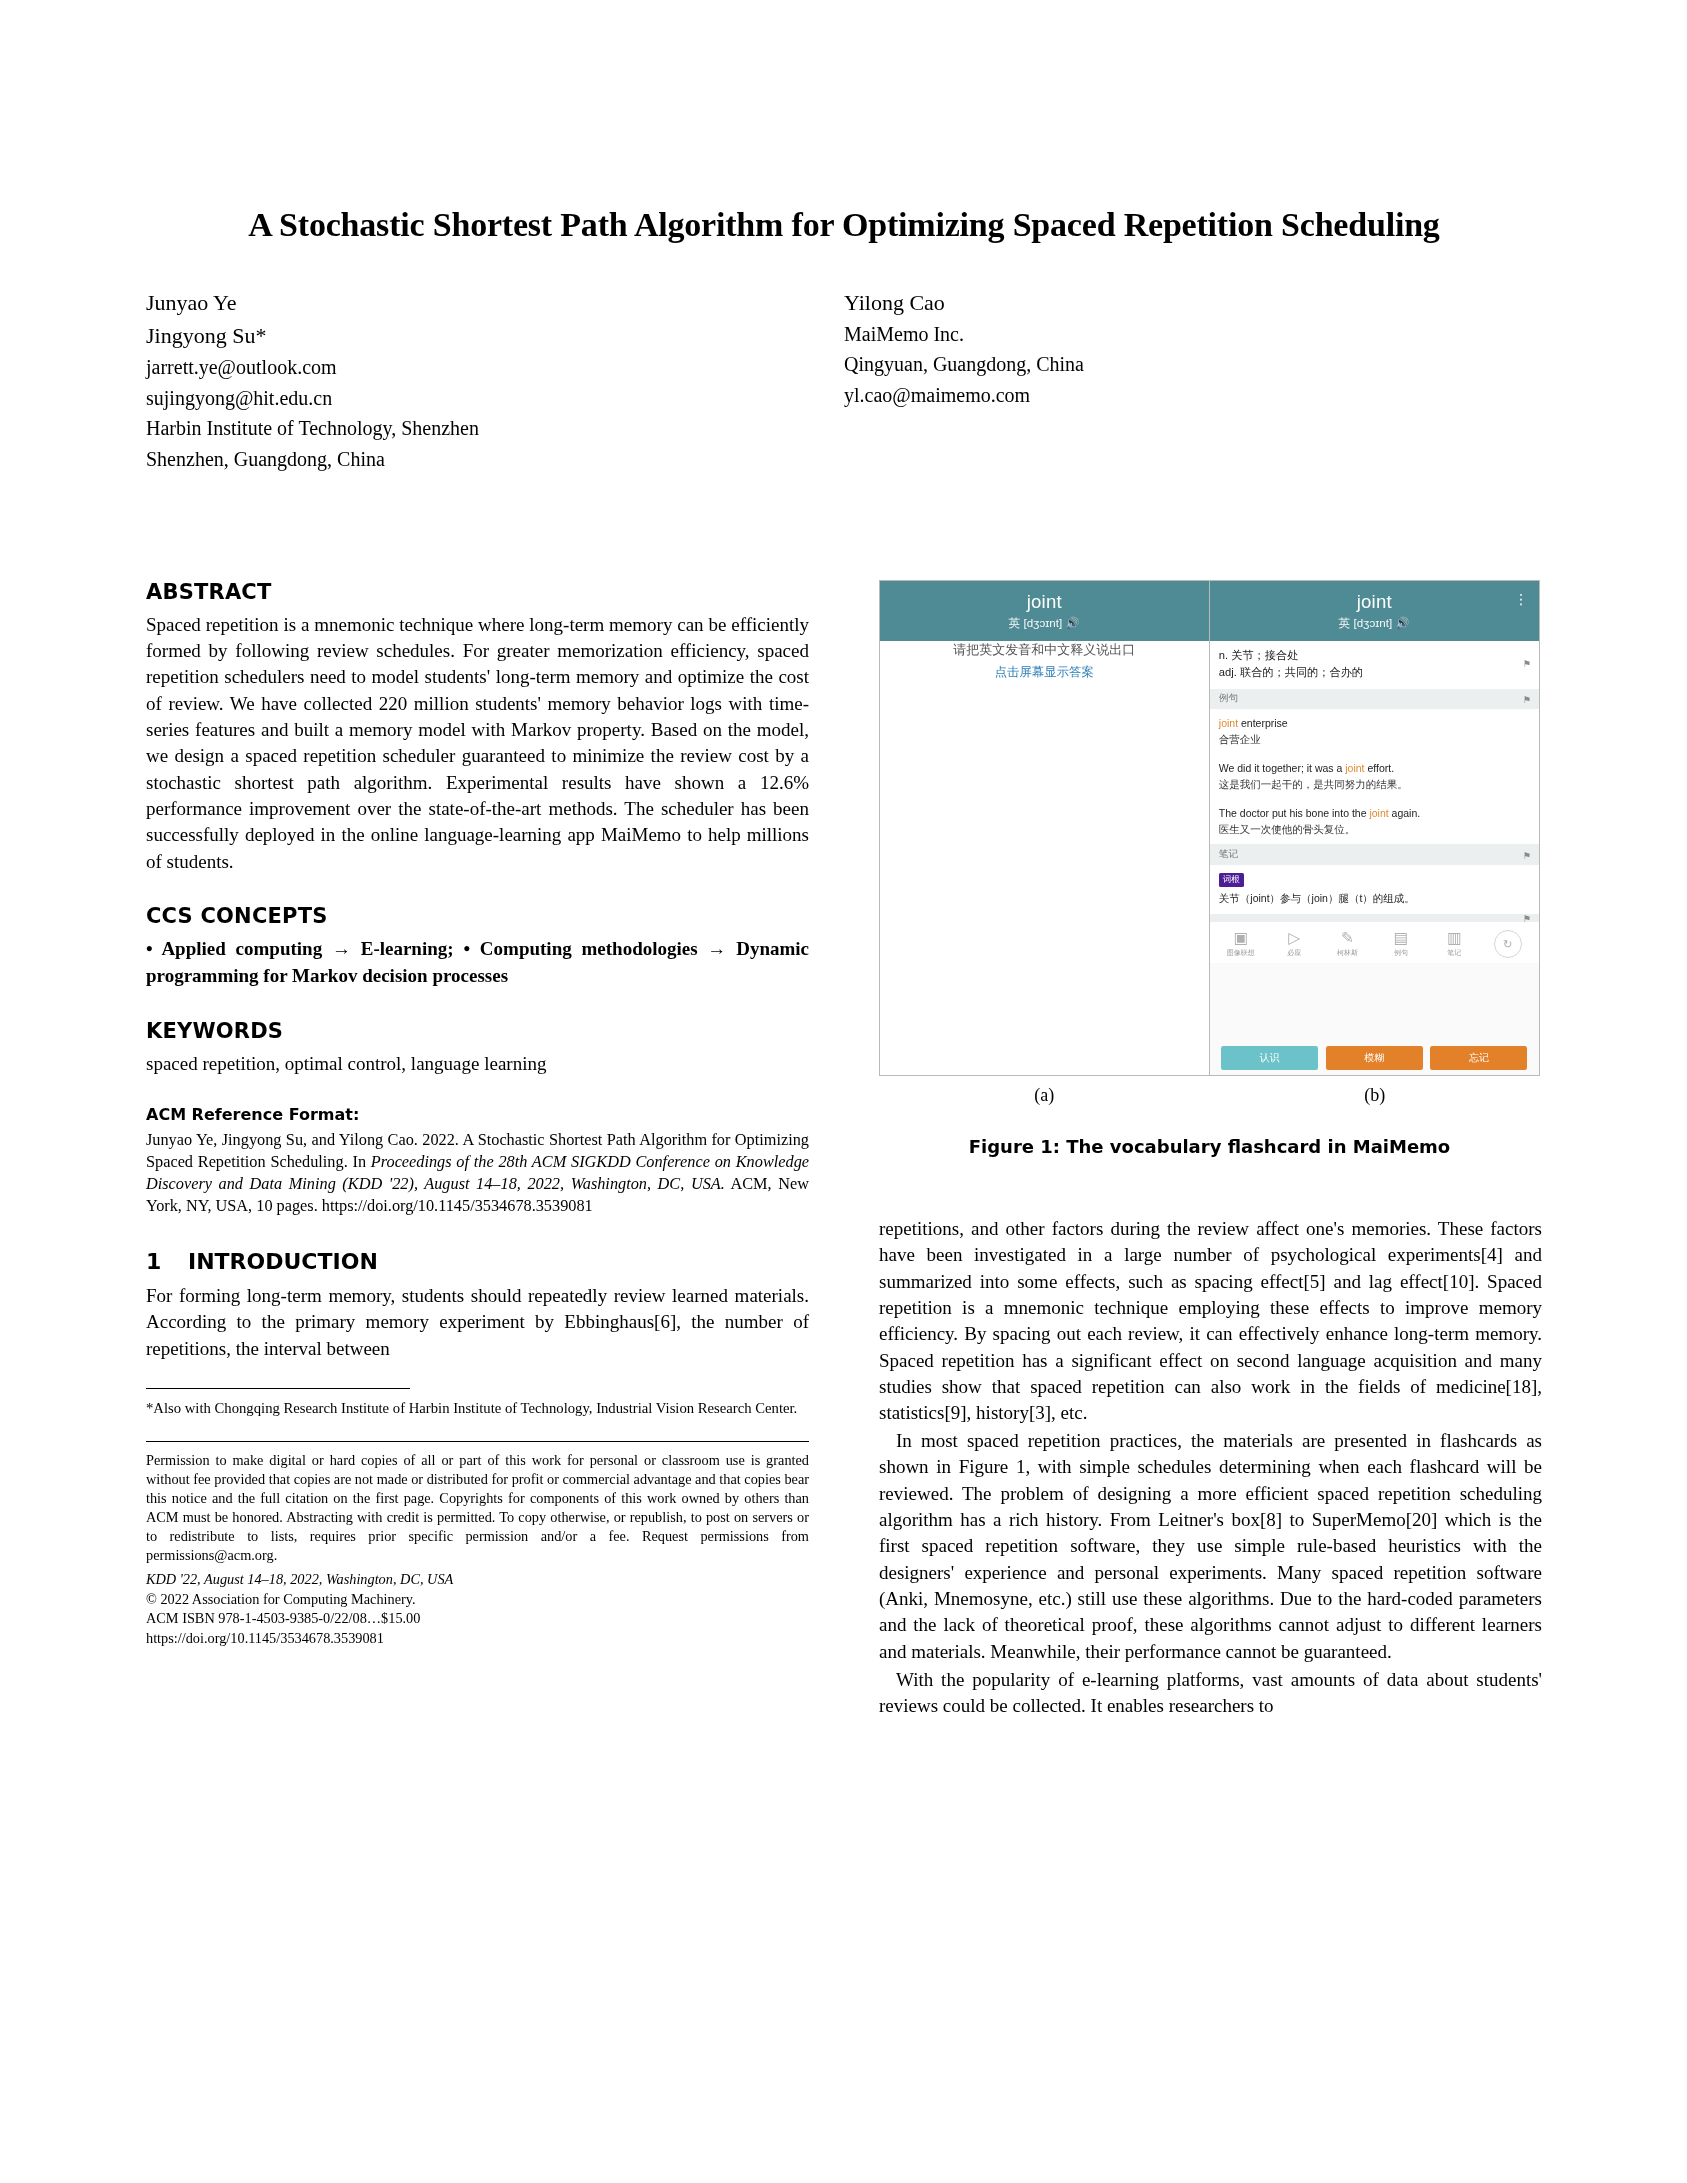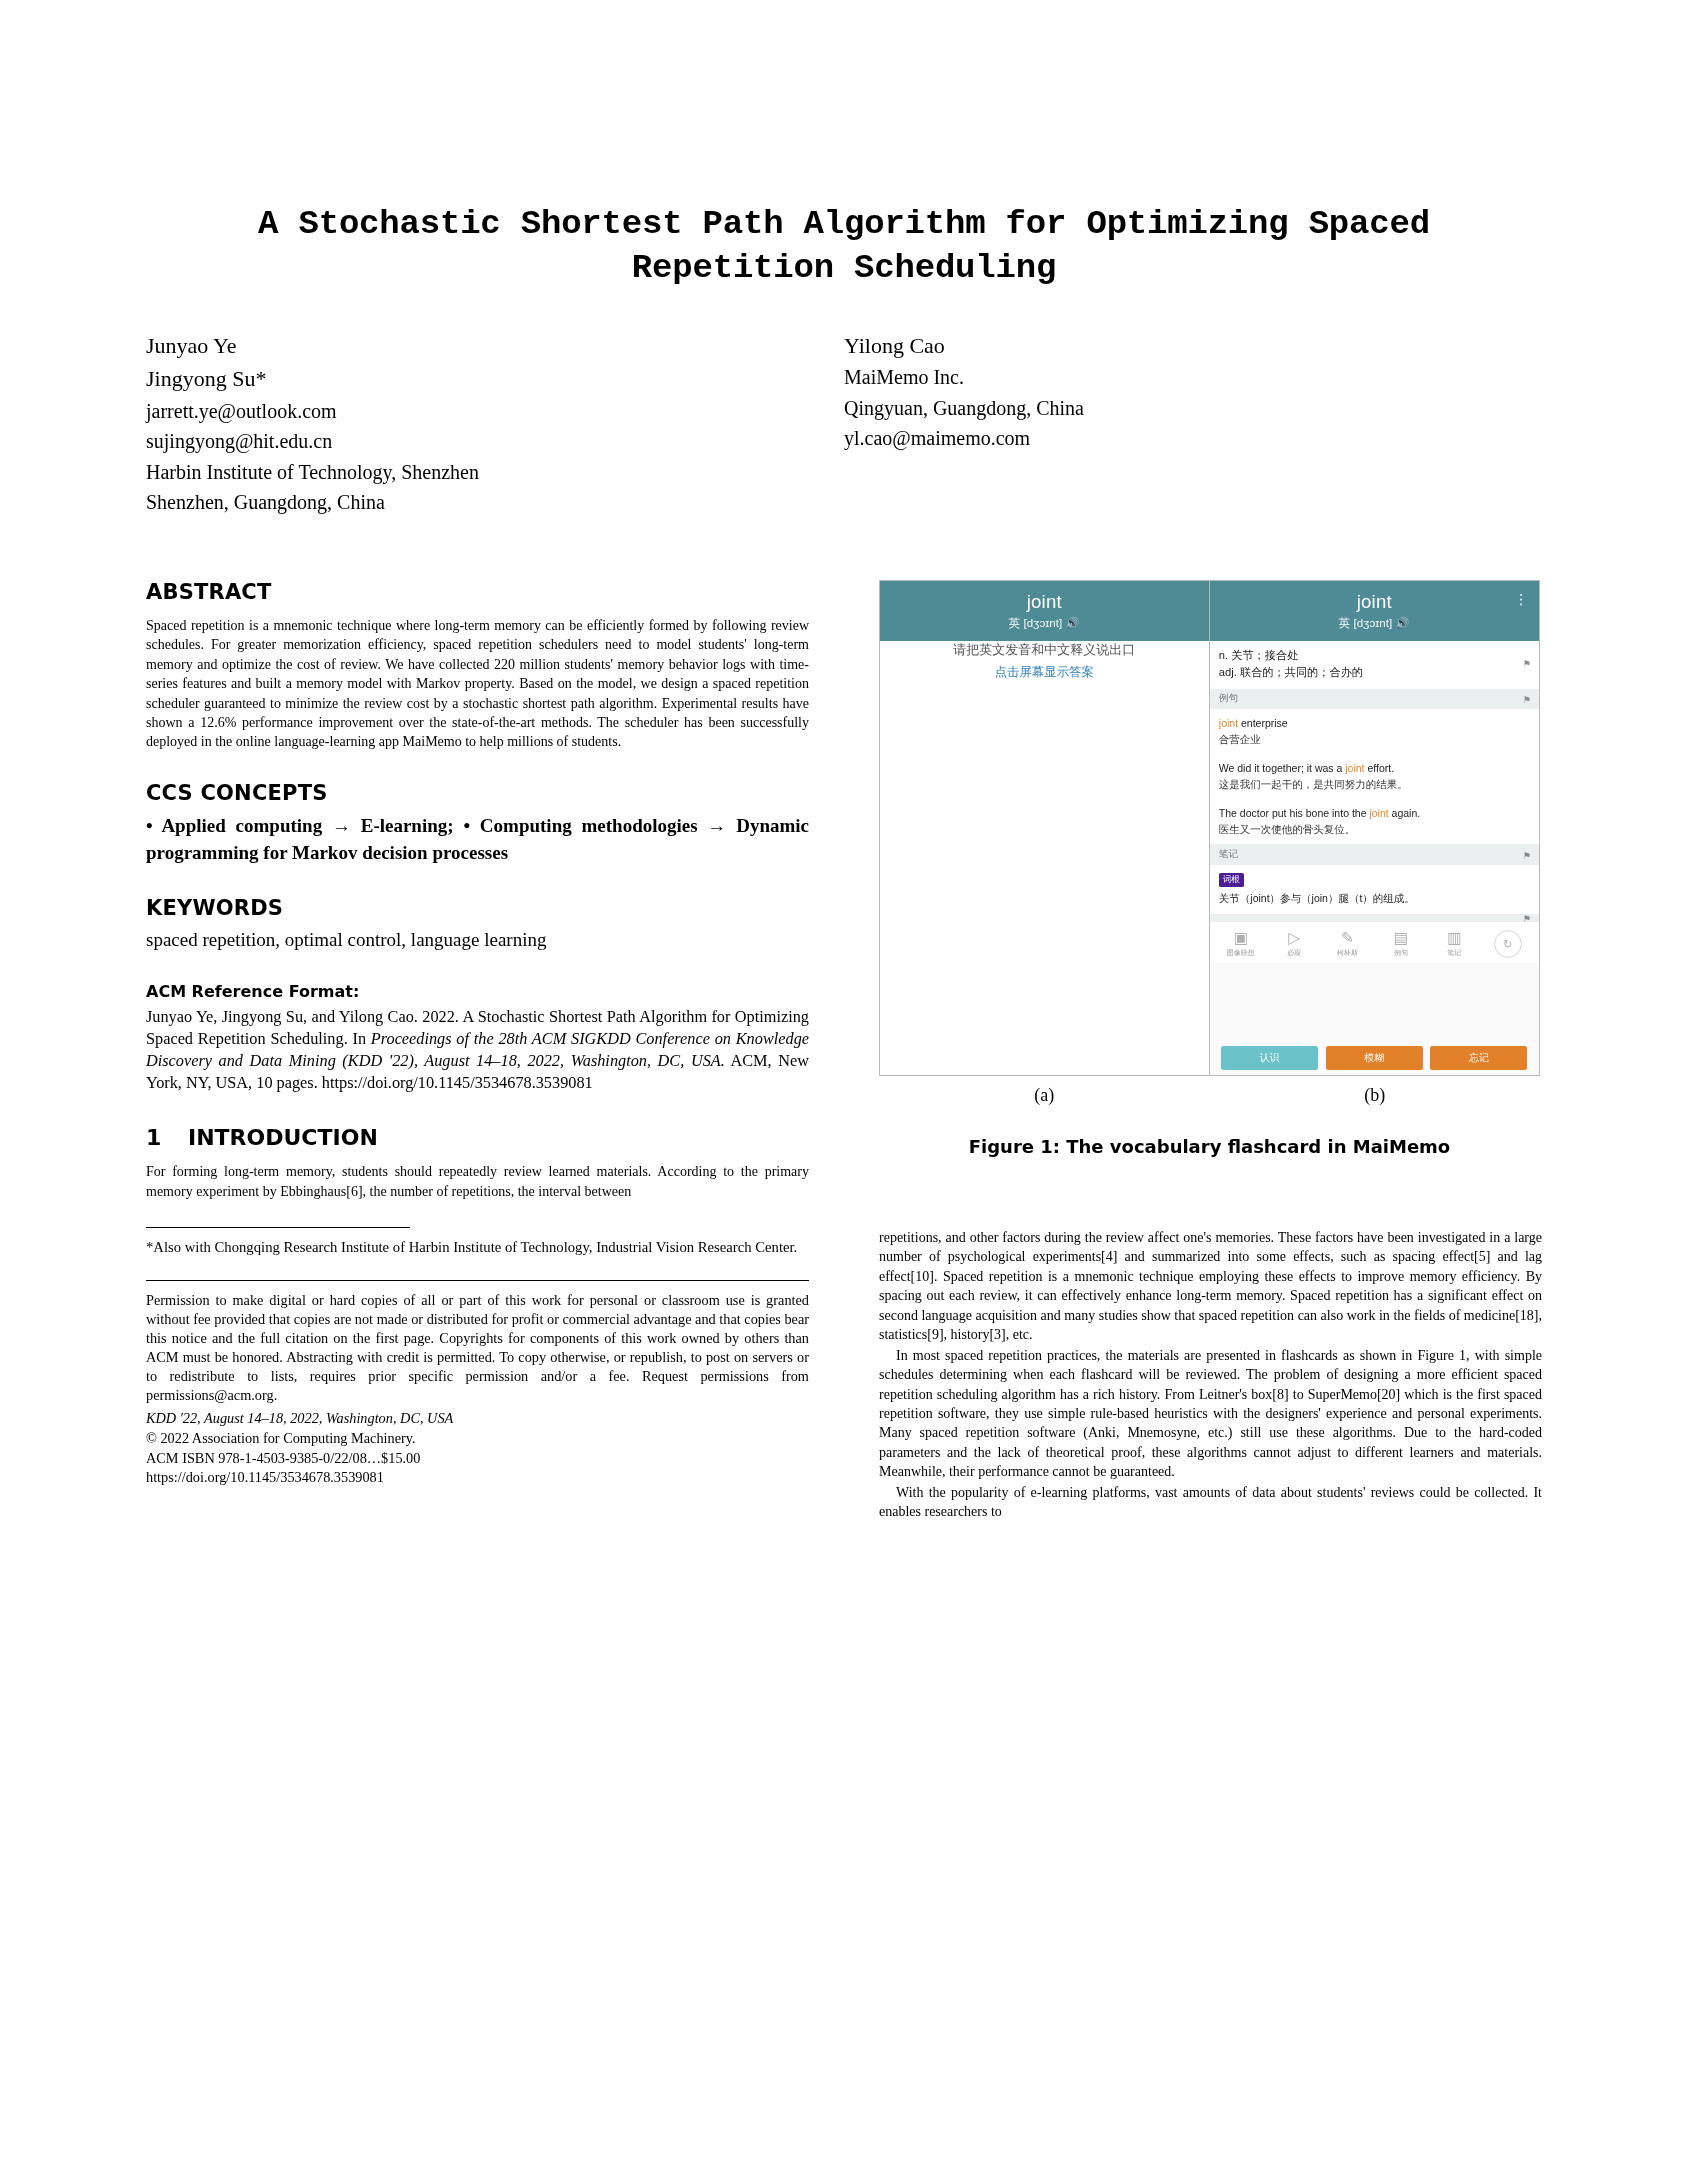--- a/index.html
+++ b/index.html
@@ -24,21 +24,21 @@
   }
   .paper-body {
     position: absolute;
     left: 146px;
     top: 203px;
     width: 1396px;
   }
 
   
   .title {
-    font-family: Liberation Mono, monospace;
+    font-family: Liberation Serif, serif;
     font-weight: bold;
     font-size: 34px;
     line-height: 1.28;
     text-align: center;
     letter-spacing: -0.2px;
     margin: 0 auto;
     width: 1303px;
   }
 
   
@@ -83,24 +83,24 @@
   .numbered-sec {
     font-family: "DejaVu Sans", sans-serif;
     font-weight: bold;
     font-size: 22px;
     margin: 31px 0 9.3px 0;
     display: flex;
   }
   .numbered-sec .num { width: 42px; }
 
   p.body {
-    font-size: 14px;
+    font-size: 19px;
     line-height: 1.385;
     text-align: justify;
-    margin: 12px 0 0 0;
+    margin: 0 0 0 0;
     text-indent: 0;
   }
   p.body + p.body { margin-top: 1.6px; text-indent: 17px; }
   .kw {
     font-size: 19px;
     line-height: 1.4;
     margin: 0;
   }
   .ccs {
     font-size: 19px;

